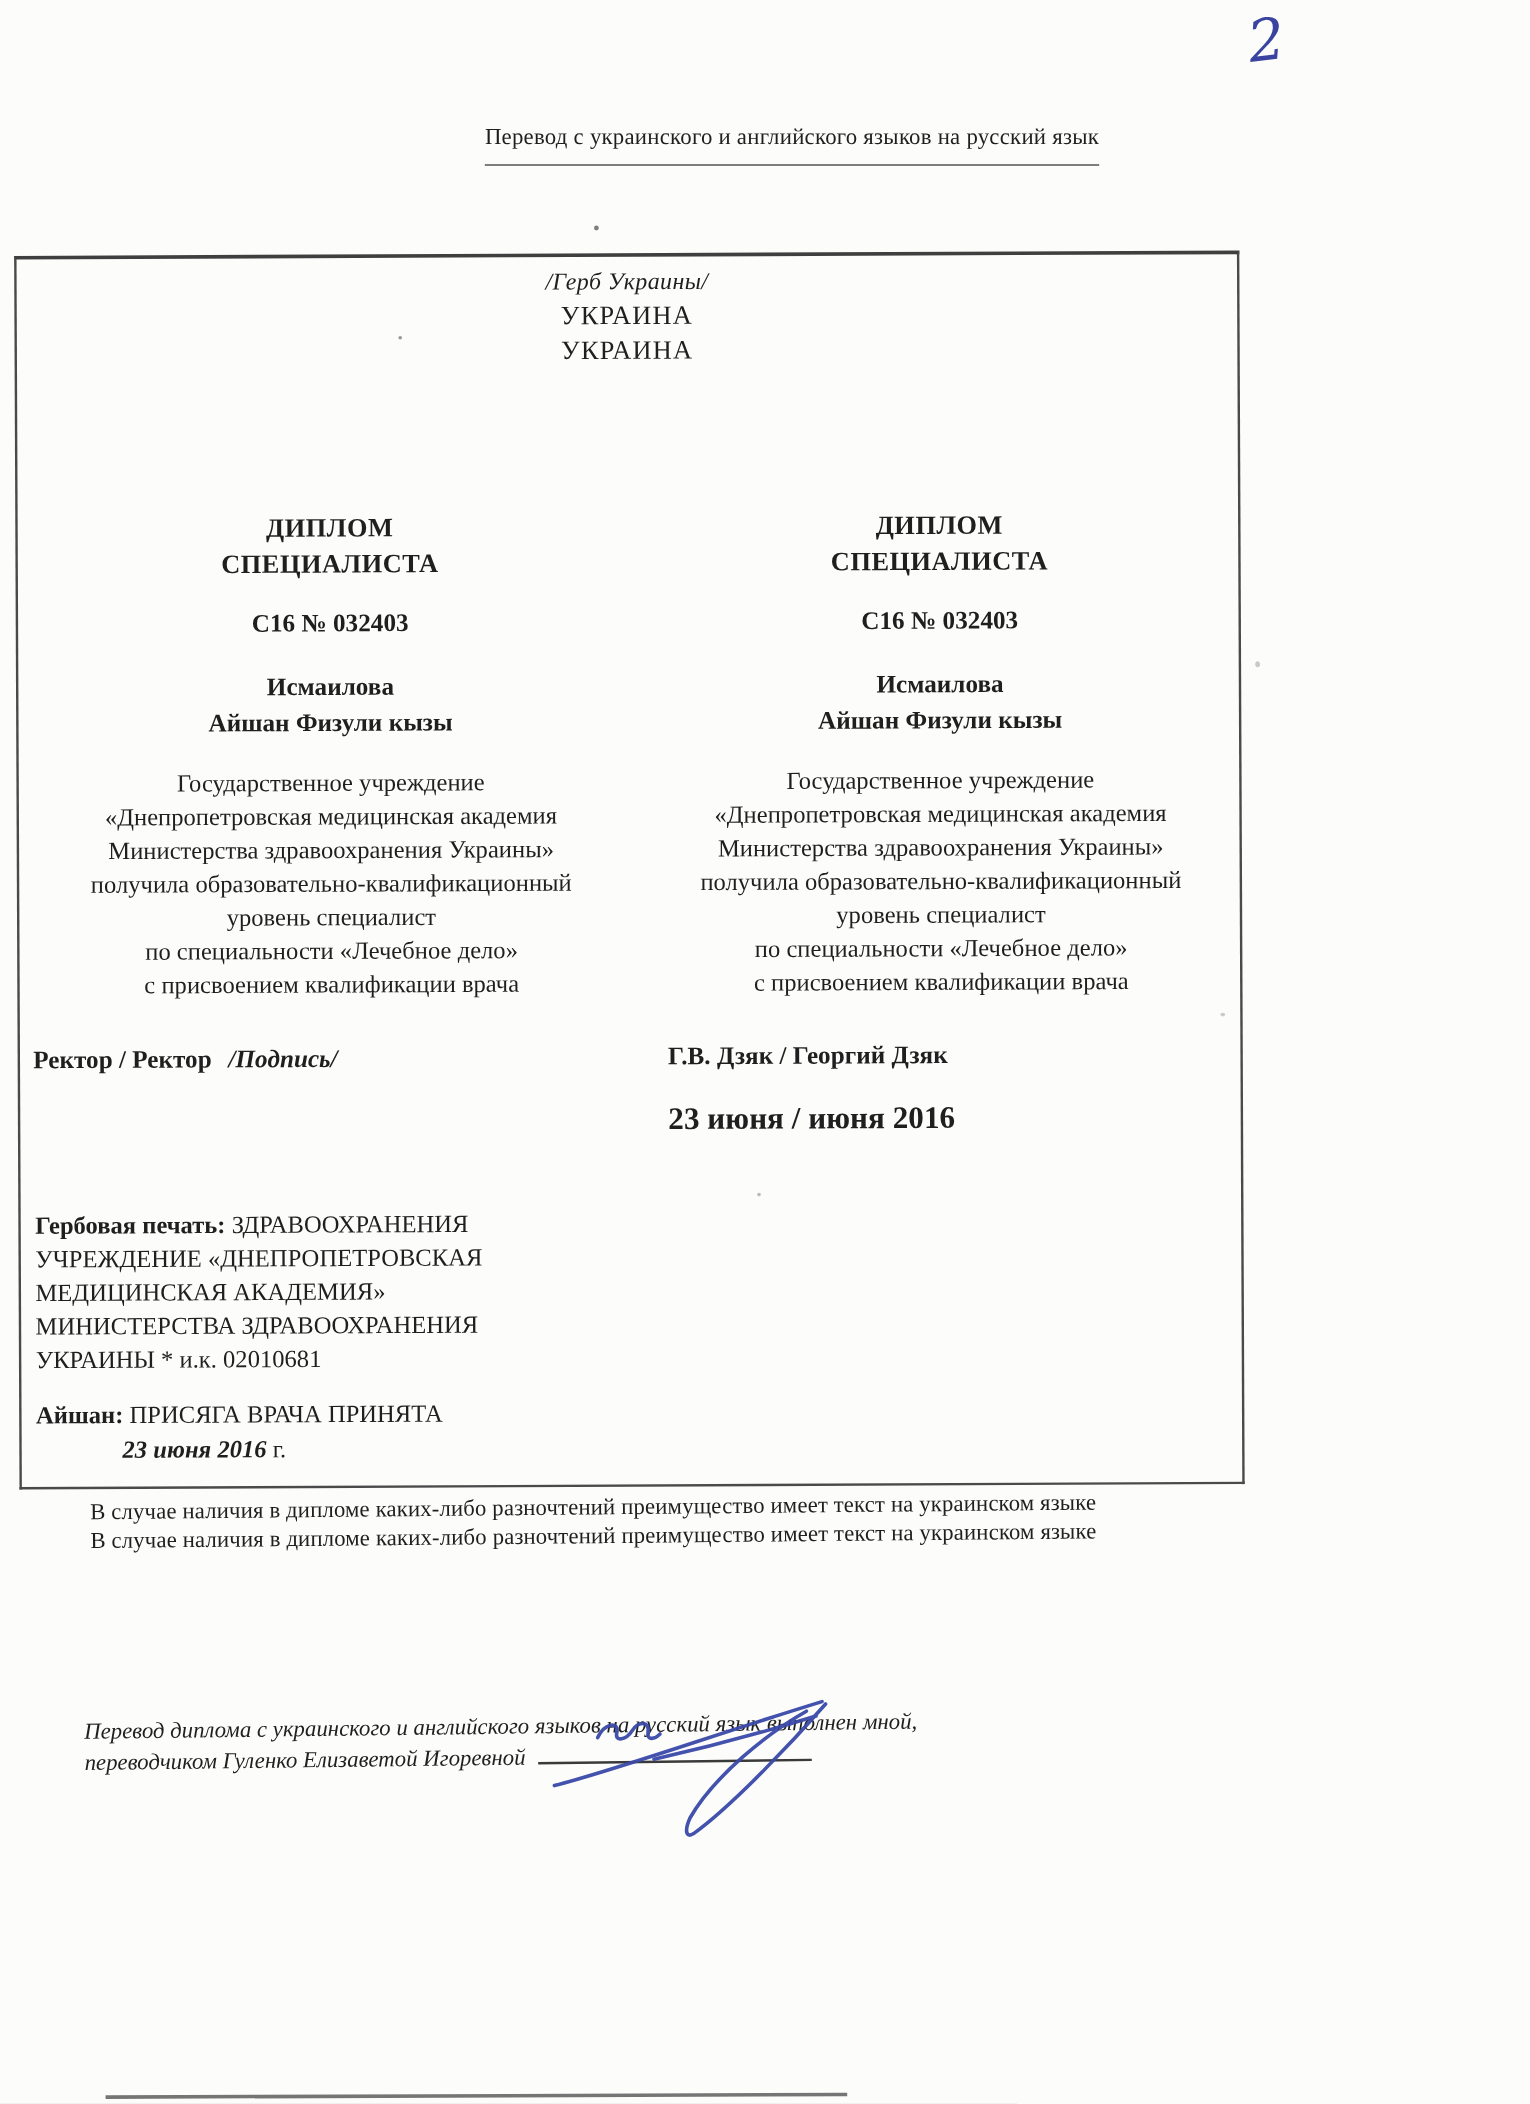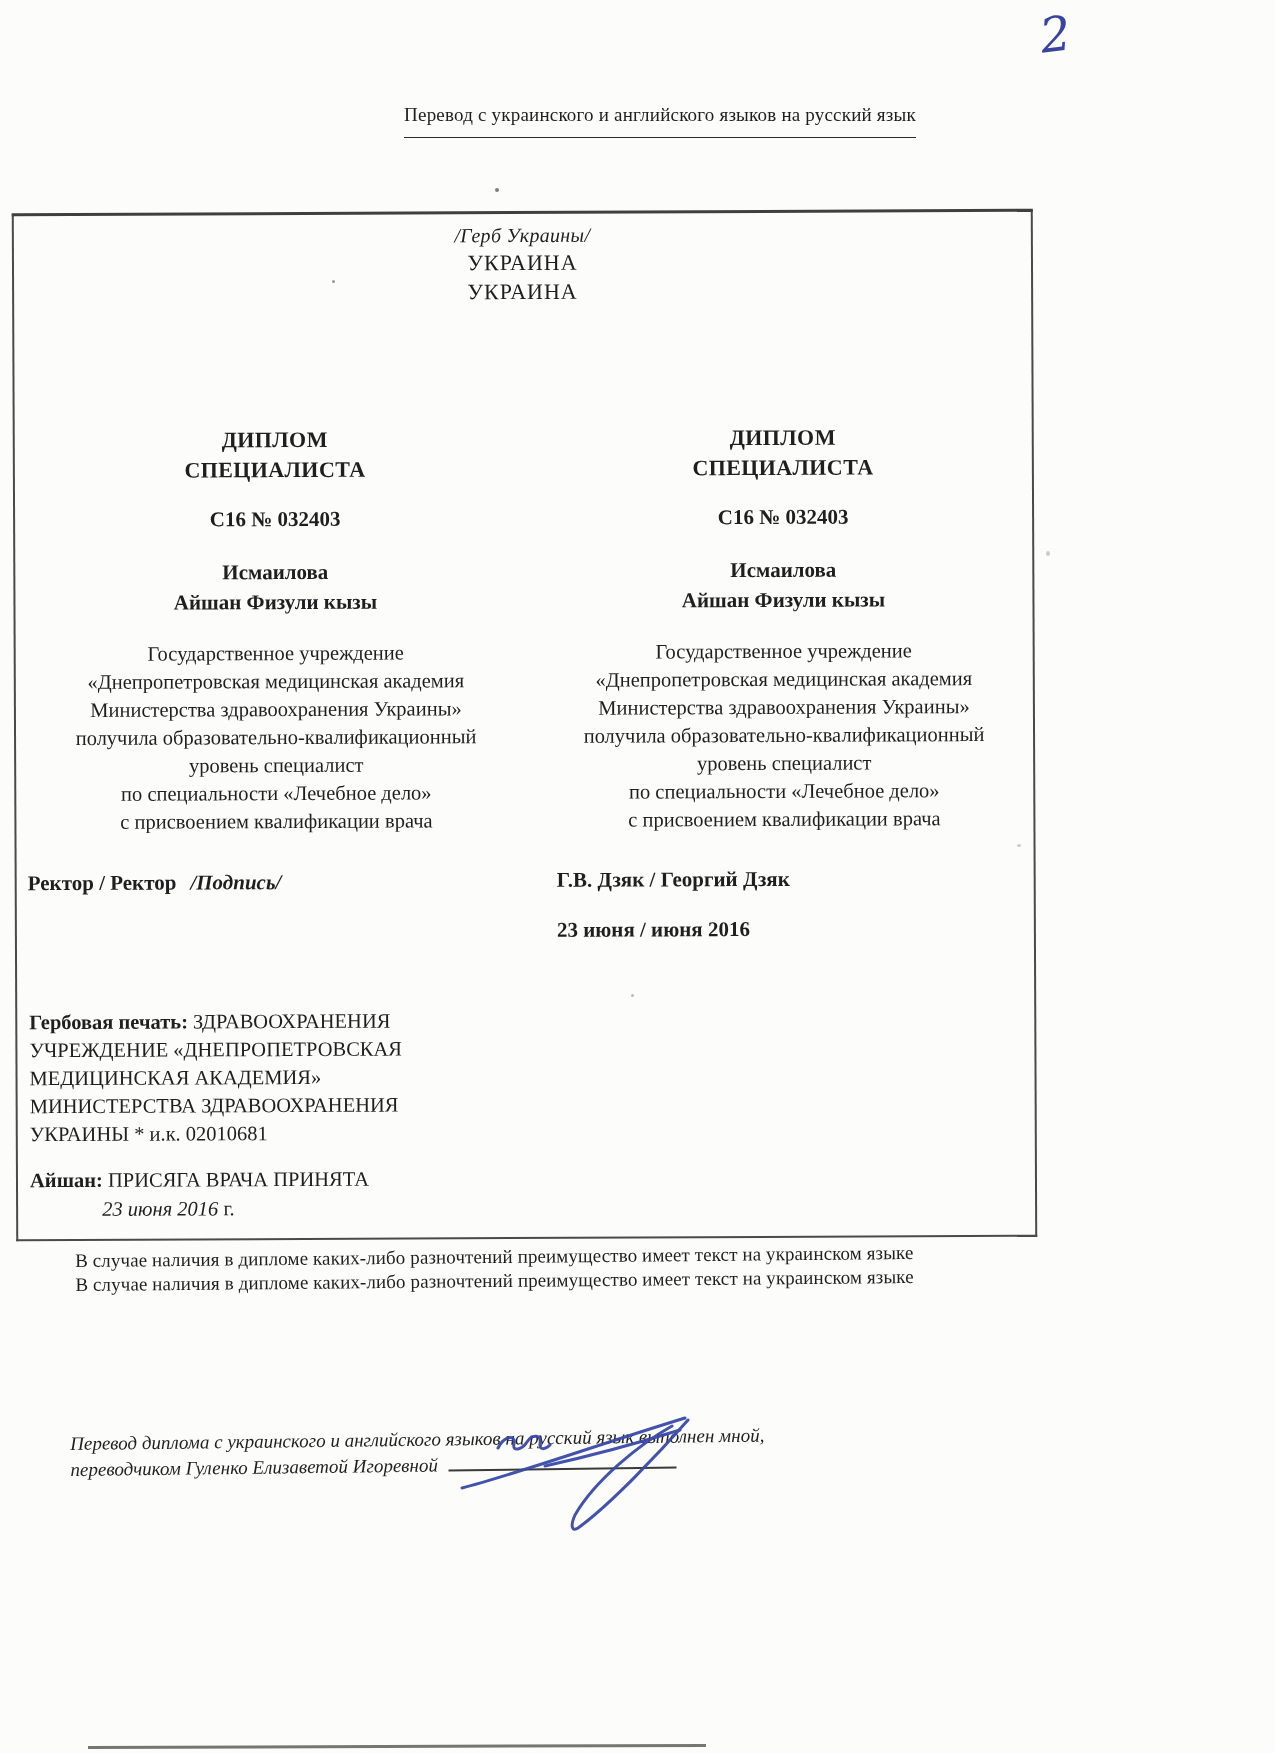--- a/index.html
+++ b/index.html
@@ -38,28 +38,28 @@
   .column.right { left:538px; }
   .col-heading { font-weight:bold; font-size:22px; line-height:30px; letter-spacing:0.4px; }
   .col-number  { margin-top:22px; font-weight:bold; font-size:21px; }
   .col-name    { margin-top:25px; font-weight:bold; font-size:21px; line-height:30px; }
   .col-body    { margin-top:22px; font-size:20.5px; line-height:28px; }
 
   .rector-line { position:absolute; left:11px; top:655px; font-size:21px; font-weight:bold; }
   .podpis { font-style:italic; margin-left:14px;text-align:right; }
 
   .dziak-name { position:absolute; left:540px; top:654px; font-weight:bold; font-size:21px; }
-  .dziak-date { position:absolute; left:540px; top:704px; font-weight:bold; font-size:21px; }
+  .dziak-date { position:absolute; left:540px; top:704px; font-weight:bold; font-size:26px; }
 
   .seal-block { position:absolute; left:12px; top:792px; width:486px; font-size:20.5px; line-height:28px; }
   .bold-label { font-weight:bold;text-align:right; }
 
   .stamp-block { position:absolute; left:12px; top:950px; font-size:20.5px; line-height:29px; }
   .stamp-date-line { padding-left:72px; }
-  .stamp-date { font-weight:normal; font-style:italic;margin-top:26px; }
+  .stamp-date { font-weight:bold; font-style:italic;margin-top:26px; }
 
   
   .footnote {
     position:absolute; left:75px; top:1249px;
     font-size:19px; line-height:23.5px; letter-spacing:0.1px;
     transform:rotate(-0.55deg); transform-origin:0 0;
   }
 
   
   .translator {

